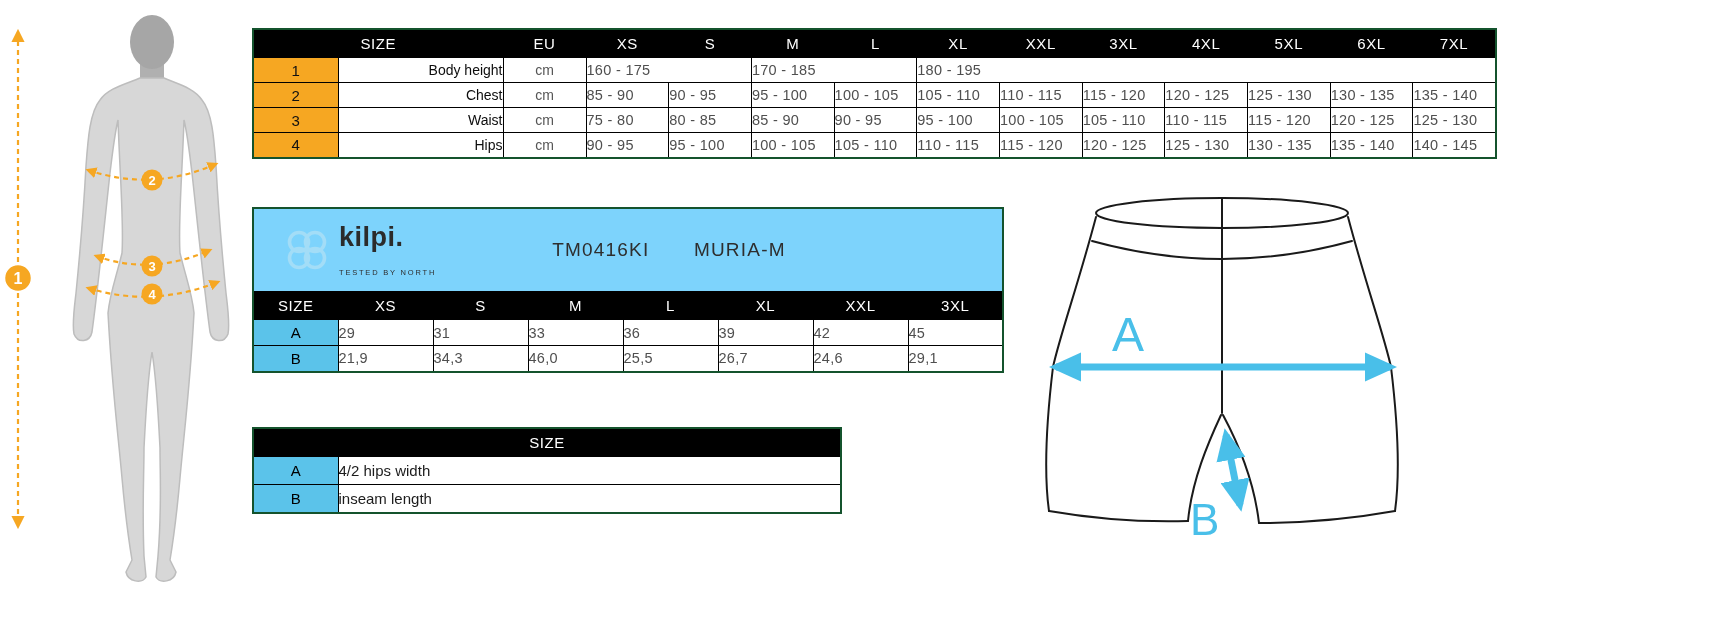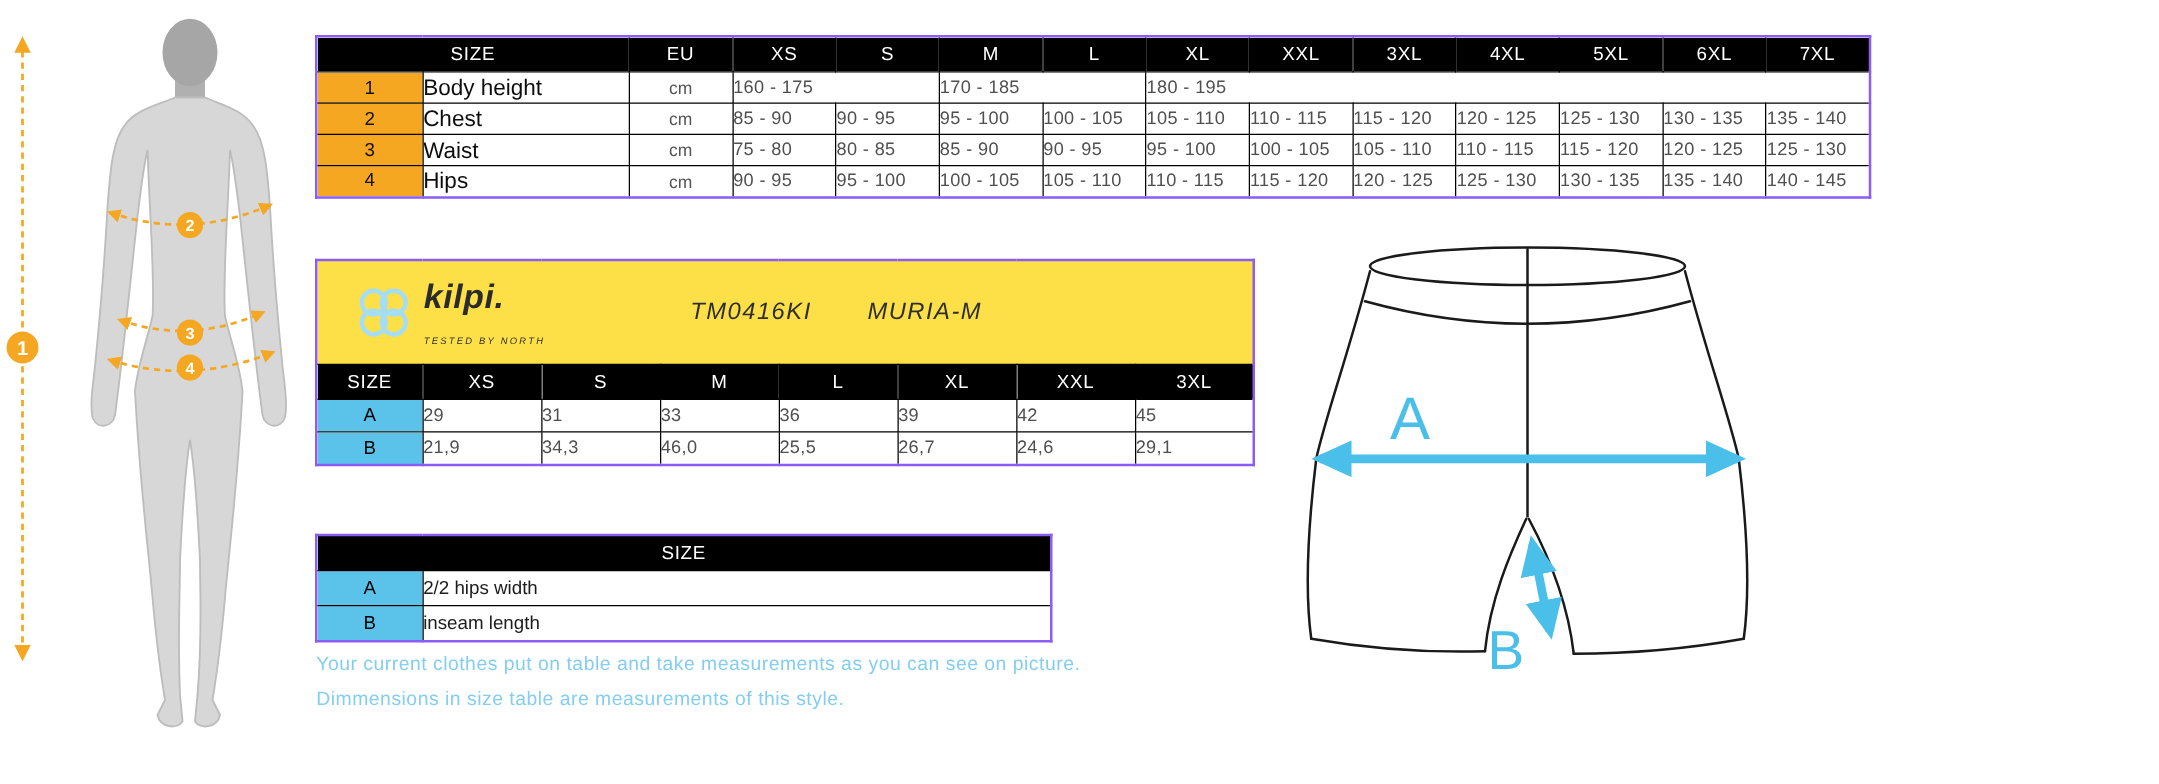--- a/index.html
+++ b/index.html
@@ -1,38 +1,38 @@
 <!DOCTYPE html>
 <html><head>
 <meta charset="utf-8">
 <style>
   html,body{margin:0;padding:0;background:#fff;}
   .page{position:relative;width:1727px;height:627px;background:#fff;overflow:hidden;
         font-family:"Liberation Sans",sans-serif;color:#222;}
 
   
   table.tbl{border-collapse:collapse;table-layout:fixed;position:absolute;background:#fff;
-            border:2px solid #8b5cf6;}
+            border:2px solid #14532d;}
   table.tbl td,table.tbl th{border:1px solid #000;padding:0;vertical-align:middle;
             overflow:hidden;white-space:nowrap;}
   tr.hdr th{background:#000;color:#fff;font-weight:400;font-size:15px;letter-spacing:.6px;
             height:27px;text-align:center;}
   th.size-th{text-align:left;padding-left:28px;}
   td.num{background:#F6A722;text-align:center;font-size:15px;color:#111;}
-  td.lab{text-align:left;padding-left:7px;font-size:18px;color:#0d0d0d;}
+  td.lab{text-align:right;padding-left:7px;font-size:14px;color:#0d0d0d;}
   td.unit{text-align:center;font-size:14px;color:#555;}
   td.val{text-align:left;font-size:14.5px;color:#4f4f4f;letter-spacing:.3px;}
   td.key{background:#5BC3EA;text-align:center;font-size:15px;color:#000;}
 
   .top-table{left:252px;top:28px;width:1243px;}
   .top-table tr{height:25px;}
 
   .product-table{left:252px;top:207px;width:750px;}
   .product-table tr{height:26px;}
-  td.logo-cell{height:82px;background:#fde047;font-style:italic;}
+  td.logo-cell{height:82px;background:#7dd3fc;}
   .logo-flex{display:flex;align-items:center;height:100%;}
   .logo-block{display:flex;align-items:center;margin-left:28px;}
   .logo-txt{margin-left:7px;display:flex;flex-direction:column;}
   .logo-word{font-size:27px;font-weight:700;color:#2b2b2b;letter-spacing:.5px;line-height:26px;}
   .logo-tag{font-size:7.5px;letter-spacing:1.8px;color:#2e2e2e;margin-top:18px;}
   .product-code{margin-left:116px;font-size:19px;letter-spacing:1.2px;color:#2e2e2e;}
   .product-code span{margin-right:38px;}
   .product-code span:last-child{margin-right:0;}
 
   .legend-table{left:252px;top:427px;width:588px;}
@@ -256,21 +256,21 @@
     <colgroup>
         <col style="width:85px">
         <col style="width:503px">
       </colgroup>
     <tbody>
       <tr class="hdr">
         <th colspan="2" class="size-th">SIZE</th>
       </tr>
       <tr>
         <td class="key">A</td>
-        <td class="legend-label">2/2 hips width</td>
+        <td class="legend-label">4/2 hips width</td>
       </tr>
       <tr>
         <td class="key">B</td>
         <td class="legend-label">inseam length</td>
       </tr>
     </tbody>
   </table>
 
   <svg class="shorts-svg" width="370" height="360" viewBox="0 0 370 360">
     <defs>
@@ -291,18 +291,14 @@
       <path d="M183,230 C198,258 214,295 219,338"></path>
       <path d="M9,326 Q78,338 148,336"></path>
       <path d="M219,338 Q288,338 355,326"></path>
     </g>
     <line x1="16" y1="182" x2="350" y2="182" stroke="#49BFE9" stroke-width="7" marker-start="url(#bArrS)" marker-end="url(#bArrE)"></line>
     <text class="dim-label" x="72" y="166" font-size="48">A</text>
     <line x1="186" y1="250" x2="200" y2="320" stroke="#49BFE9" stroke-width="7" marker-start="url(#bArrS)" marker-end="url(#bArrE)"></line>
     <text class="dim-label" x="150" y="350" font-size="44">B</text>
   </svg>
 
-  <div class="footer-note">
-    <div>Your current clothes put on table and take measurements as you can see on picture.</div>
-    <div>Dimmensions in size table are measurements of this style.</div>
-  </div>
 
 </div>
 
 </body></html>

